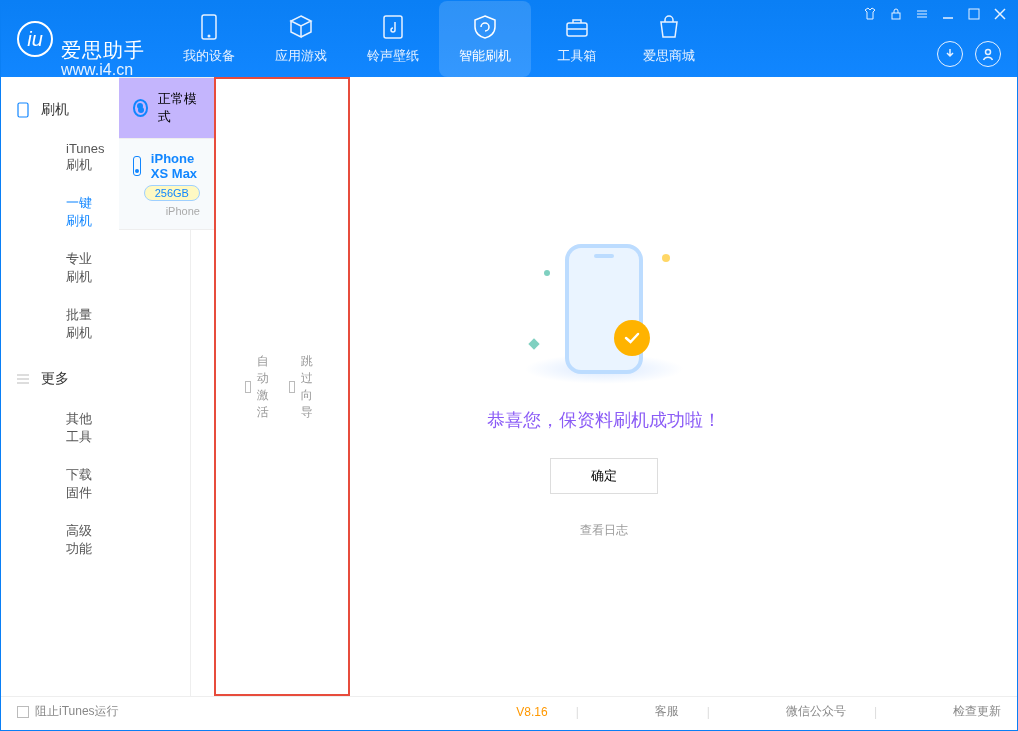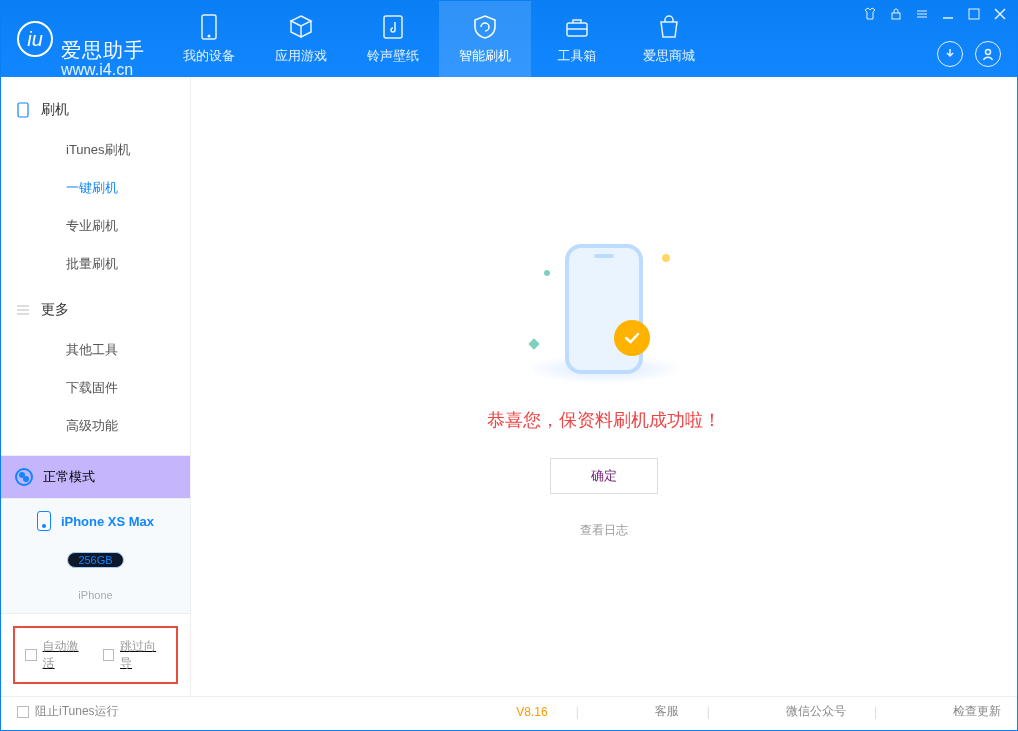--- a/index.html
+++ b/index.html
@@ -7,67 +7,67 @@
 
 .titlebar { height: 76px; background: linear-gradient(to bottom, #0a7ff5, #1186ff); display: flex; align-items: stretch; color: #fff; position: relative; }
 .logo-block { display: flex; align-items: center; padding: 0 18px 0 16px; }
 .logo-circle { width: 36px; height: 36px; border: 2px solid #fff; border-radius: 50%; display: flex; align-items: center; justify-content: center; font-size: 20px; font-weight: normal; font-style: italic; margin-right: 8px; }
 .logo-text { line-height: 1.1; }
 .logo-text .big { font-size: 20px; font-weight: normal; letter-spacing: 1px; margin-top: 39px; }
 .logo-text .small { font-size: 16px; opacity: .9; }
 
 .tabs { display: flex; align-items: stretch; }
 .tab { width: 92px; display: flex; flex-direction: column; align-items: center; justify-content: center; font-size: 13px; cursor: pointer; color: #e6f1ff; }
-.tab.active { background: rgba(255,255,255,.15); color: #fff; }
+.tab.active { background: rgba(255,255,255,.15); color: #fff; border-radius: 8px; }
 .tab .icon { height: 28px; margin-bottom: 6px; display: flex; align-items: center; justify-content: center; }
 
 .winctrls-row { position: absolute; top: 6px; right: 10px; display: flex; gap: 12px; }
 .winctrls-row span { width: 14px; height: 14px; display: inline-flex; align-items: center; justify-content: center; color: #e6f1ff; font-size: 12px; cursor: pointer; }
 .right-circles { position: absolute; bottom: 10px; right: 16px; display: flex; gap: 12px; }
 .circ-btn { width: 26px; height: 26px; border: 1.5px solid #e6f1ff; border-radius: 50%; display: flex; align-items: center; justify-content: center; cursor: pointer; }
 
 .body { display: flex; height: 619px; }
-.sidebar { width: 190px; border-right: 1px solid #eee; display: flex; flex-direction: column; }
+.sidebar { width: 190px; border-right: 1px solid #eee; display: flex; }
 .side-scroll { flex: 1; padding-top: 16px; }
 .group-head { display: flex; align-items: center; padding: 8px 14px; color: #333; font-size: 14px; }
 .group-head .gicon { width: 16px; height: 16px; margin-right: 10px; display: flex; align-items: center; justify-content: center; }
 .group-items { padding: 4px 0 10px 15px; }
 .sitem { padding: 10px 14px 10px 50px; font-size: 13px; color: #555; cursor: pointer; }
 .sitem.active { color: #1186ff; }
 
 .device-panel { border-top: 1px solid #eee; }
 .mode-row, .dev-row { padding: 12px 14px; display: flex; align-items: center; gap: 10px; font-size: 13px; background: #c4b5fd; border-bottom: 1px solid #eee; }
-.dev-row { flex-direction: column; align-items: center; gap: 21px; background: #f7fafc; }
+.dev-row { flex-direction: column; align-items: flex-end; gap: 4px; background: #f7fafc; }
 .dev-name { color: #1186ff; font-weight: bold; font-size: 13px; }
-.storage-badge { border: 1px solid #9fd0ff; color: #1186ff; background: #0f172a; border-radius: 10px; padding: 1px 10px; font-size: 11px; }
+.storage-badge { border: 1px solid #9fd0ff; color: #1186ff; background: #fef9c3; border-radius: 10px; padding: 1px 10px; font-size: 11px; }
 .dev-type { color: #aaa; font-size: 11px; }
 .mode-row .dot-icon { width: 18px; height: 18px; border: 2px solid #1186ff; border-radius: 50%; position: relative; }
 .mode-row .dot-icon::before { content:""; position:absolute; width:6px; height:6px; background:#1186ff; border-radius:50%; top:2px; left:2px; }
 .mode-row .dot-icon::after { content:""; position:absolute; width:6px; height:6px; background:#1186ff; border-radius:50%; bottom:2px; right:2px; }
 .dev-row .phone-ico { width:14px; height:20px; border:1.5px solid #1186ff; border-radius:3px; position:relative; }
 .dev-row .phone-ico::after { content:""; position:absolute; bottom:2px; left:50%; transform:translateX(-50%); width:4px; height:4px; border-radius:50%; background:#1186ff; }
 .dev-header-row { display:flex; align-items:center; gap:10px; }
 
-.options-row { padding: 10px; border: 2px solid #e74c3c; margin: 12px; display:flex; gap:14px;text-decoration:underline; }
+.options-row { padding: 29px; border: 2px solid #e74c3c; margin: 0; display:flex; gap:14px; }
 .chk { display:flex; align-items:center; gap:6px; font-size:12px; color:#999; cursor:pointer; }
 .chk .box { width:12px; height:12px; border:1px solid #bbb; }
 
 .main { flex: 1; display: flex; flex-direction: column; align-items: center; justify-content: center; }
 .success-illus { position: relative; width: 180px; height: 150px; margin-bottom: 24px; display:flex; align-items:center; justify-content:center; }
 .phone-shape { width: 78px; height: 130px; border: 4px solid #bcdcff; border-radius: 16px; background: #eaf4ff; position: relative; }
 .phone-shape::before { content:""; position:absolute; top:6px; left:50%; transform:translateX(-50%); width:20px; height:4px; background:#bcdcff; border-radius:2px; }
 .check-badge { position:absolute; right:44px; bottom:28px; width:36px; height:36px; background:#ffb300; border-radius:50%; display:flex; align-items:center; justify-content:center; }
 .check-badge svg { width:20px; height:20px; }
 .dot-a { position:absolute; width:8px; height:8px; background:#ffd766; border-radius:50%; top:20px; right:24px; }
 .dot-b { position:absolute; width:8px; height:8px; background:#7fd0c0; transform:rotate(45deg); bottom:36px; left:16px; }
 .dot-c { position:absolute; width:6px; height:6px; background:#7fd0c0; border-radius:50%; top:36px; left:30px; }
 .glow { position:absolute; bottom:0; left:50%; transform:translateX(-50%); width:160px; height:30px; background: radial-gradient(ellipse at center, rgba(180,210,255,.5), transparent 70%); }
 
-.success-text { font-size: 18px; color: #ef4444; margin-bottom: 26px; }
-.ok-btn { border: 1px solid #ddd; background:#fff; padding: 8px 40px; font-size: 13px; color:#701a75; cursor:pointer; margin-bottom: 28px; }
+.success-text { font-size: 18px; color: #8b5cf6; margin-bottom: 26px; }
+.ok-btn { border: 1px solid #ddd; background:#fff; padding: 8px 40px; font-size: 13px; color:#000000; cursor:pointer; margin-bottom: 28px; }
 .log-link { font-size: 12px; color: #999; cursor:pointer; }
 
 .statusbar { height: 30px; border-top: 1px solid #eee; display:flex; align-items:center; padding: 0 16px; font-size: 12px; color:#888; }
 .statusbar .chk { color:#888; }
 .statusbar .right { margin-left:auto; display:flex; align-items:center; gap:28px; }
 .statusbar .right .ver { color:#ff9800; }
 .statusbar .right a { color:#888; cursor:pointer;margin-left:48px; }
 .divider { color:#ddd; }
 
 

